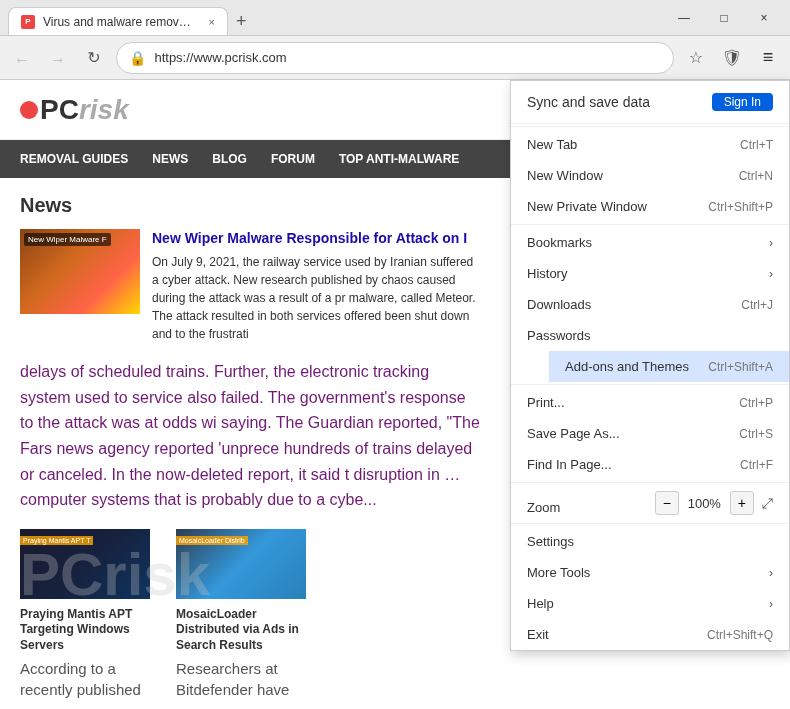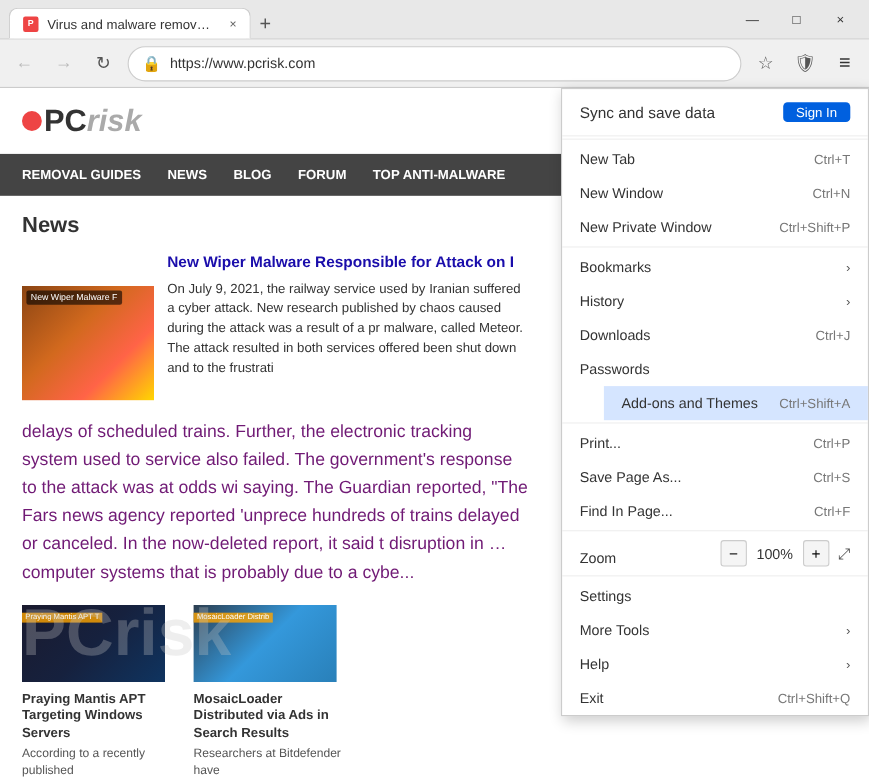--- a/index.html
+++ b/index.html
@@ -203,25 +203,24 @@
       color: #333;
       margin-bottom: 12px;
     }
     .news-item {
       display: flex;
       gap: 12px;
       margin-bottom: 16px;
     }
     .news-img {
       width: 120px;
-      height: 104px;
+      height: 85px;
       flex-shrink: 0;
       overflow: hidden;
       position: relative;
-      margin-top: 31px;
     }
     .news-img-placeholder {
       width: 100%;
       height: 100%;
       background: linear-gradient(135deg, #8B4513 0%, #D2691E 40%, #FF6347 70%, #FFD700 100%);
       display: flex;
       align-items: flex-start;
       padding: 4px;
     }
     .news-img-label {
@@ -278,21 +277,21 @@
       margin-bottom: 4px;
     }
     .bottom-headline {
       font-size: 12px;
       font-weight: bold;
       color: #333;
       line-height: 1.3;
       margin-bottom: 4px;
     }
     .bottom-excerpt {
-      font-size: 11px;
+      font-size: 15px;
       color: #555;
       line-height: 1.4;
     }
 
     
     .watermark {
       position: absolute;
       bottom: 100px;
       left: 20px;
       font-size: 60px;

